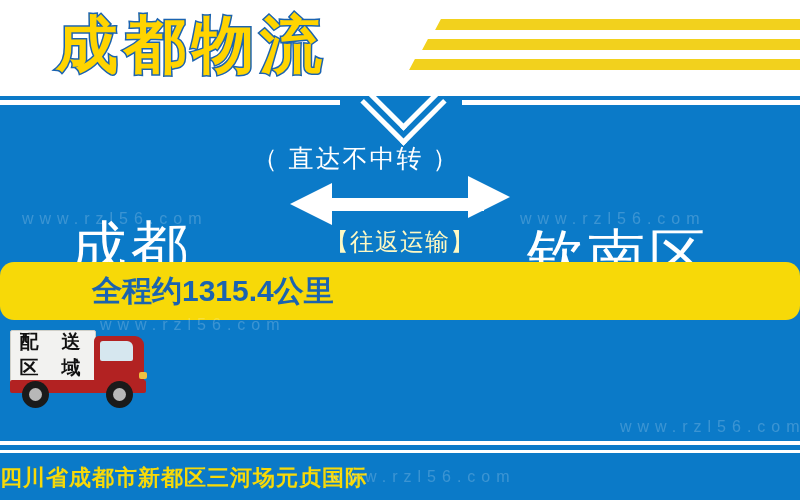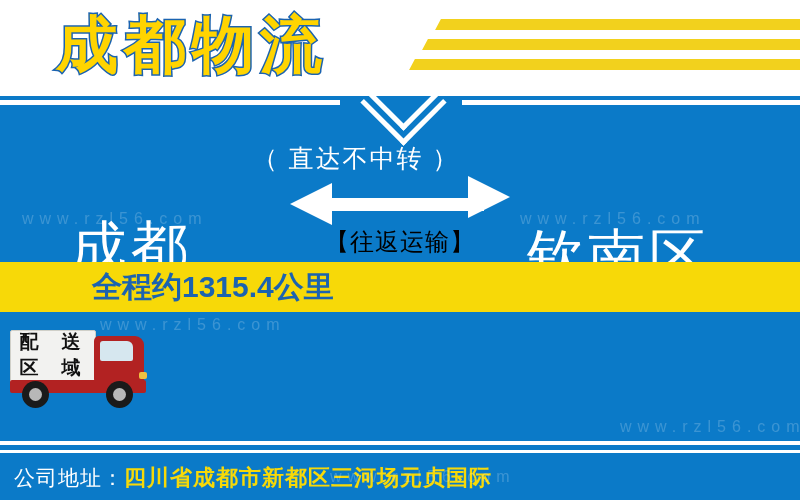--- a/index.html
+++ b/index.html
@@ -137,34 +137,35 @@
   .arrow-head-right {
     right: 0px; top: -4px;
     border-left: 42px solid #ffffff;
   }
 
   .roundtrip-text {
     position: absolute;
     left: 250px; top: 130px;
     width: 300px;
     text-align: center;
-    color: #000000;
+    color: #fef9c3;
     font-size: 24px;
     letter-spacing: 1px;
     white-space: nowrap;
   }
 
   
   .yellow-band {
     position: absolute;
     left: 0; top: 166px;
-    width: 800px; height: 50px;
+    width: 800px; height: 58px;
     background: #f7d908;
     display: flex;
     align-items: center;
+    border-radius: 14px;
   }
   .stat {
     color: #1b63b0;
     font-size: 30px;
     font-weight: bold;
     letter-spacing: 0px;
     white-space: nowrap;
   }
   .stat-distance { margin-left: 92px; }
   .stat-duration { margin-left: 42px; }
@@ -348,21 +349,20 @@
         <div class="truck-light"></div>
         <div class="wheel wheel-front"></div>
         <div class="wheel wheel-rear"></div>
       </div>
     </div>
 
     <div class="rule rule-bottom"></div>
     <div class="rule rule-addr"></div>
 
     <div class="addr-bar">
-      <span class="addr-label">公司地址：</span>
       <span class="addr-value">四川省成都市新都区三河场元贞国际</span>
     </div>
 
     <div class="wm wm-a">www.rzl56.com</div>
     <div class="wm wm-b">www.rzl56.com</div>
     <div class="wm wm-c">www.rzl56.com</div>
     <div class="wm wm-d">www.rzl56.com</div>
 
     <div class="wm wm-f">www.rzl56.com</div>
 

